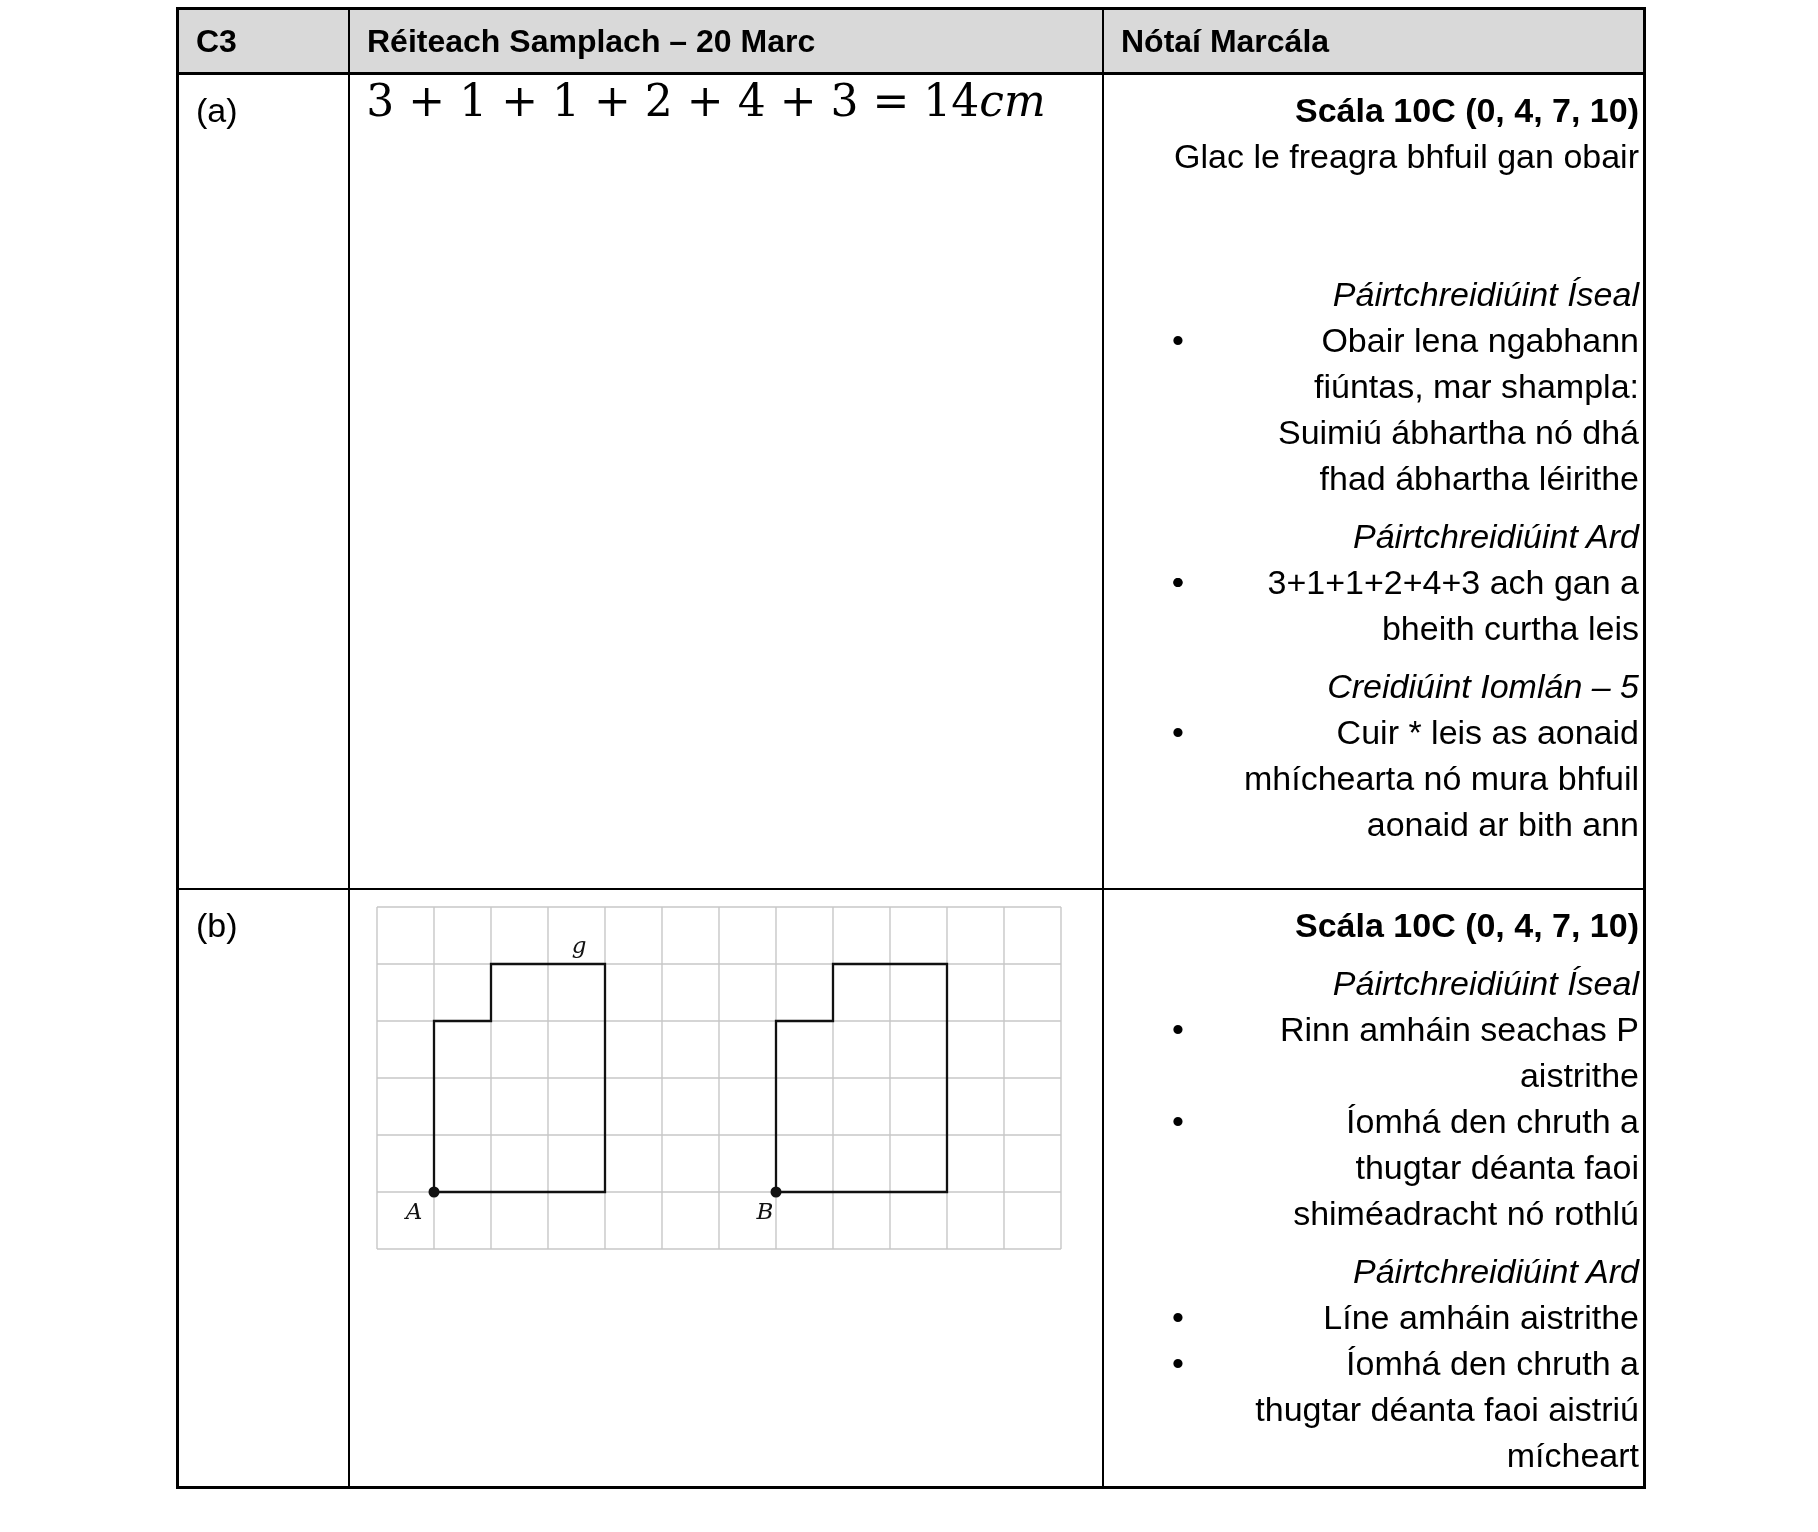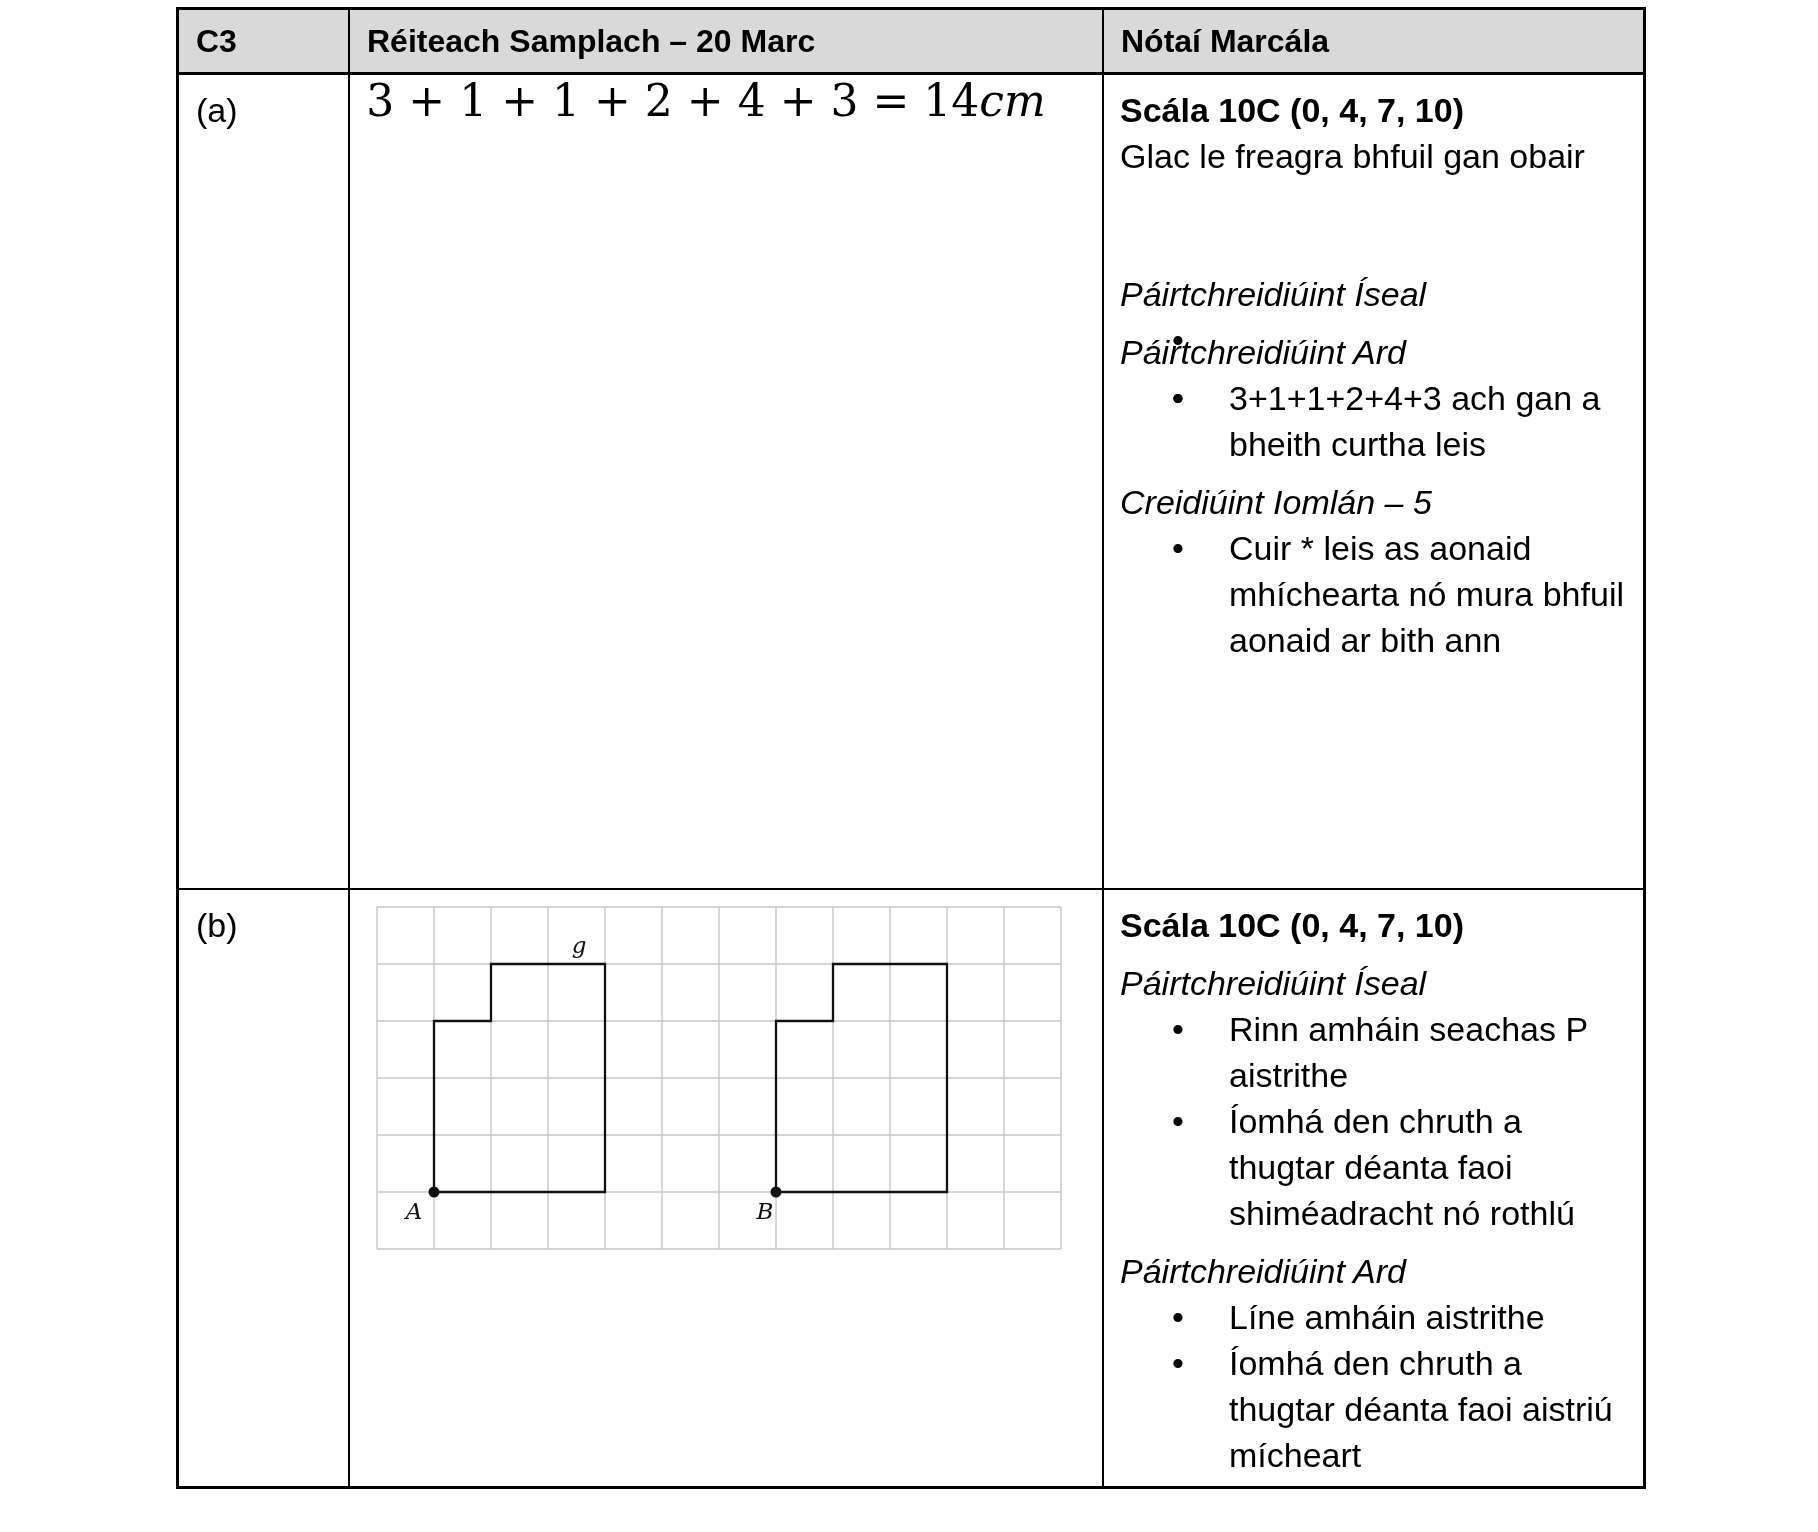--- a/index.html
+++ b/index.html
@@ -52,20 +52,21 @@
   .diagram-svg circle{fill:var(--label-ink);}
   .diagram-svg text{
     fill:var(--label-ink);
     font-family:"DejaVu Serif","Liberation Serif",serif;
     font-style:italic;font-size:23px;
     text-anchor:middle;
   }
   .notes{
     font-size:34px;line-height:46px;
     padding:12px 4px 0 16px;
+    text-align:right;
   }
   .notes .scale{font-weight:bold;white-space:pre;}
   .notes .intro{white-space:pre;}
   .sec-h{font-style:italic;margin-top:12px;white-space:pre;}
   .sec-h.big-gap{margin-top:92px;}
   .notes ul{list-style:none;}
   .notes li{position:relative;padding-left:109px;}
   .notes .mk{position:absolute;left:52px;top:0;}
   .notes .bt{white-space:pre;display:block;}
 </style>
@@ -90,20 +91,24 @@
   <div class="cell solution-a b-right b-bottom">
     <span>3 + 1 + 1 + 2 + 4 + 3 = 14</span><span class="unit">cm</span>
   </div>
   <div class="cell notes b-bottom">
     <div class="scale">Scála 10C (0, 4, 7, 10)</div>
     <div class="intro">Glac le freagra bhfuil gan obair</div>
     <div class="sec-h big-gap">Páirtchreidiúint Íseal</div>
     <ul>
       <li>
           <span class="mk">•</span>
+          <span class="bt">Obair lena ngabhann
+fiúntas, mar shampla:
+Suimiú ábhartha nó dhá
+fhad ábhartha léirithe</span>
         </li>
     </ul>
     <div class="sec-h">Páirtchreidiúint Ard</div>
     <ul>
       <li>
           <span class="mk">•</span>
         </li>
       <li>
           <span class="mk">•</span>
           <span class="bt">3+1+1+2+4+3 ach gan a

